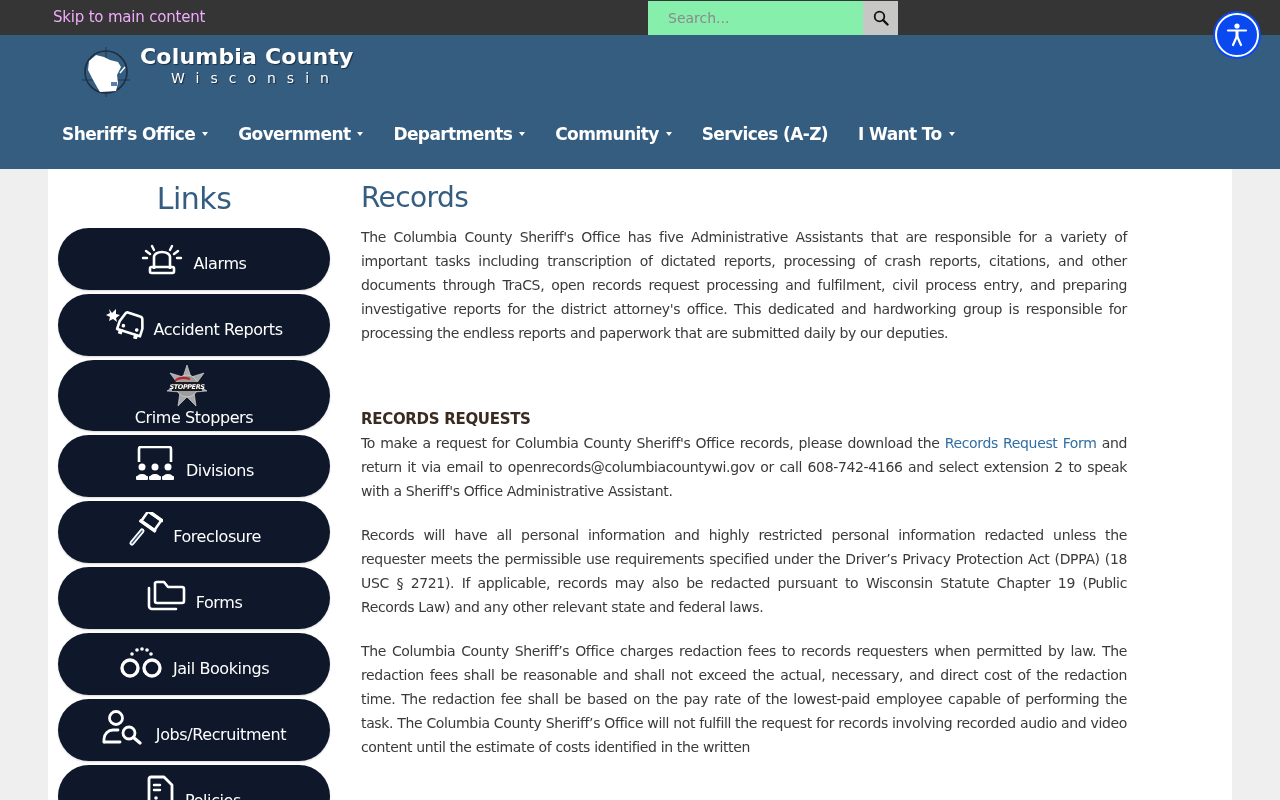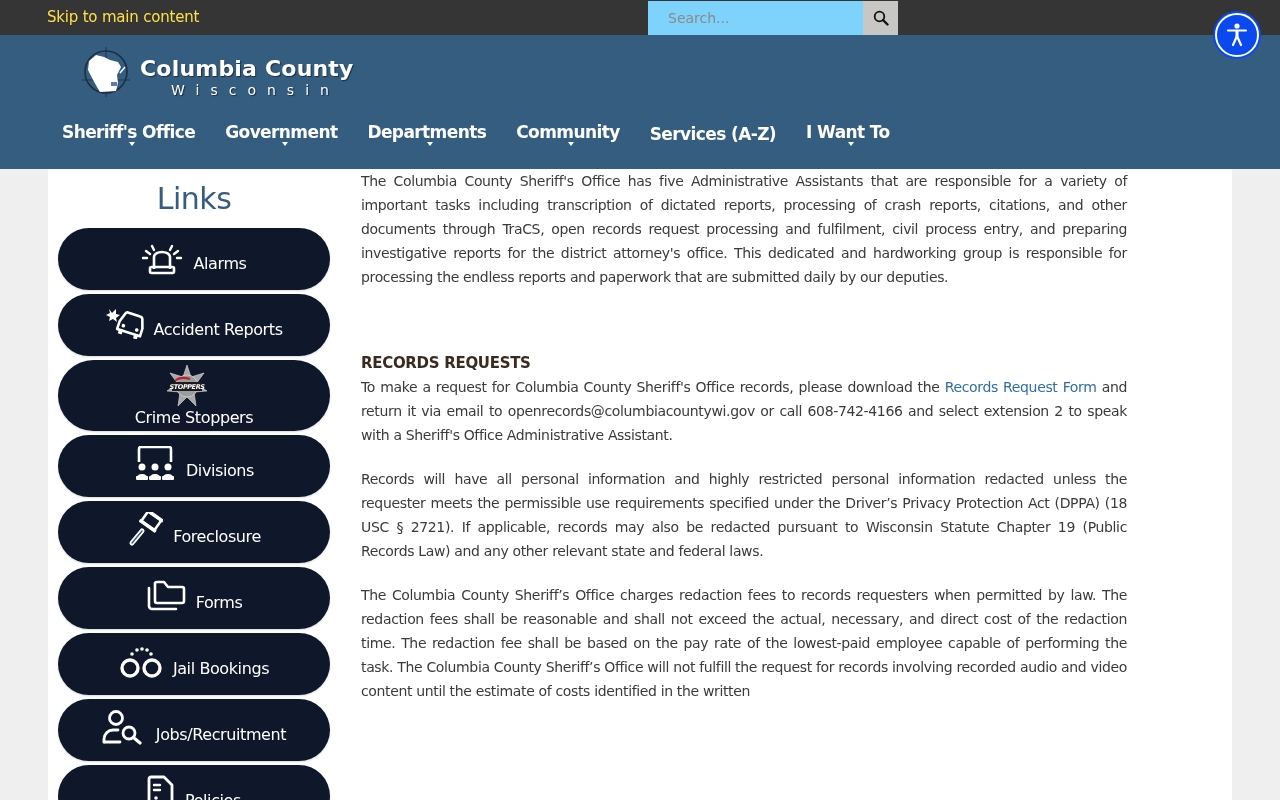--- a/index.html
+++ b/index.html
@@ -8,63 +8,62 @@
     font-family: "Liberation Sans", "DejaVu Sans", sans-serif;
     background: #efefef;
     position: relative;
   }
   
   .topbar {
     position: absolute; left: 0; top: 0; width: 1280px; height: 35px;
     background: #353535;
   }
   .skip-link {
-    position: absolute; left: 47px; top: 8px;
-    color: #fde047; font-size: 16px; text-decoration: none;
+    position: absolute; left: 53px; top: 8px;
+    color: #f0abfc; font-size: 16px; text-decoration: none;
     font-family: "DejaVu Sans", sans-serif; font-size: 15px; letter-spacing: -0.2px;
   }
   .search-wrap {
     position: absolute; left: 648px; top: 1px; width: 250px; height: 34px;
     display: flex;
   }
   .search-input {
     width: 215px; height: 34px; border: none; outline: none;
-    background: #7dd3fc; color: #555; padding-left: 20px;
+    background: #86efac; color: #555; padding-left: 20px;
     font-family: "DejaVu Sans", sans-serif; font-size: 14px;
   }
   .search-input::placeholder { color: #8a8a8a; }
   .search-btn {
     width: 35px; height: 34px; border: none; background: #c7c7c5;
     display: flex; align-items: center; justify-content: center; cursor: pointer;
   }
   
   .header {
     position: absolute; left: 0; top: 35px; width: 1280px; height: 134px;
     background: #345d80;
   }
   .logo {
-    position: absolute; left: 80px; top: 10px; display: flex; align-items: flex-end;
+    position: absolute; left: 80px; top: 10px; display: flex; align-items: flex-start;
   }
   .logo-text { margin-left: 8px; color: #fff; }
   .logo-title {
     font-family: "DejaVu Sans", sans-serif; font-weight: bold; font-size: 22px;
     letter-spacing: 0.2px; text-shadow: 1px 1px 1px rgba(0,0,0,0.5); line-height: 24px;
   }
   .logo-sub {
     font-family: "DejaVu Sans", sans-serif; font-size: 14px; letter-spacing: 11px;
     padding-left: 31px; line-height: 18px; text-shadow: 1px 1px 1px rgba(0,0,0,0.5);
   }
   .nav {
     position: absolute; left: 47px; top: 80px; height: 38px; display: flex; align-items: center;
   }
   .nav-item {
     color: #fff; font-family: "DejaVu Sans", sans-serif; font-weight: bold; font-size: 17px;
     padding: 0 15px; letter-spacing: -0.6px; display: flex; align-items: center; cursor: pointer;
     white-space: nowrap;
-    flex-direction: column;
   }
   .caret {
     display: inline-block; width: 0; height: 0; margin-left: 7px;
     border-left: 3.5px solid transparent; border-right: 3.5px solid transparent;
     border-top: 4px solid #fff;
   }
   .a11y-btn {
     position: absolute; left: 1215px; top: 13px; width: 44px; height: 44px; border-radius: 50%;
     background: #0a48f0; border: 2px solid #fff; box-shadow: 0 0 0 2px #0a48f0;
     display: flex; align-items: center; justify-content: center; cursor: pointer; z-index: 5;
@@ -297,20 +296,21 @@
           <path d="M4 2 H17 L25 10 V32 a2 2 0 0 1 -2 2 H4 a2 2 0 0 1 -2 -2 V4 a2 2 0 0 1 2 -2 Z" fill="none" stroke="#fff" stroke-width="2.8" stroke-linejoin="round"></path>
           <path d="M7 10 H13 M7 15 H13" stroke="#fff" stroke-width="2.4" stroke-linecap="round"></path>
           <circle cx="9" cy="23" r="1.8" fill="#fff"></circle>
         </svg>
       </span>
       <span class="lbl">Policies</span>
     </a>
   </aside>
 
   <main class="main">
+    <h1 class="page-title">Records</h1>
     <p class="para">The Columbia County Sheriff's Office has five Administrative Assistants that are responsible for a variety of important tasks including transcription of dictated reports, processing of crash reports, citations, and other documents through TraCS, open records request processing and fulfilment, civil process entry, and preparing investigative reports for the district attorney's office. This dedicated and hardworking group is responsible for processing the endless reports and paperwork that are submitted daily by our deputies.</p>
 
     <h3 class="section-heading">RECORDS REQUESTS</h3>
 
     <p class="para">
       <span>To make a request for Columbia County Sheriff's Office records, please download the </span><a class="link">Records Request Form</a><span> and return it via email to openrecords@columbiacountywi.gov or call 608-742-4166 and select extension 2 to speak with a Sheriff's Office Administrative Assistant.</span>
     </p>
 
     <p class="para">Records will have all personal information and highly restricted personal information redacted unless the requester meets the permissible use requirements specified under the Driver’s Privacy Protection Act (DPPA) (18 USC § 2721).  If applicable, records may also be redacted pursuant to Wisconsin Statute Chapter 19 (Public Records Law) and any other relevant state and federal laws.</p>
 

